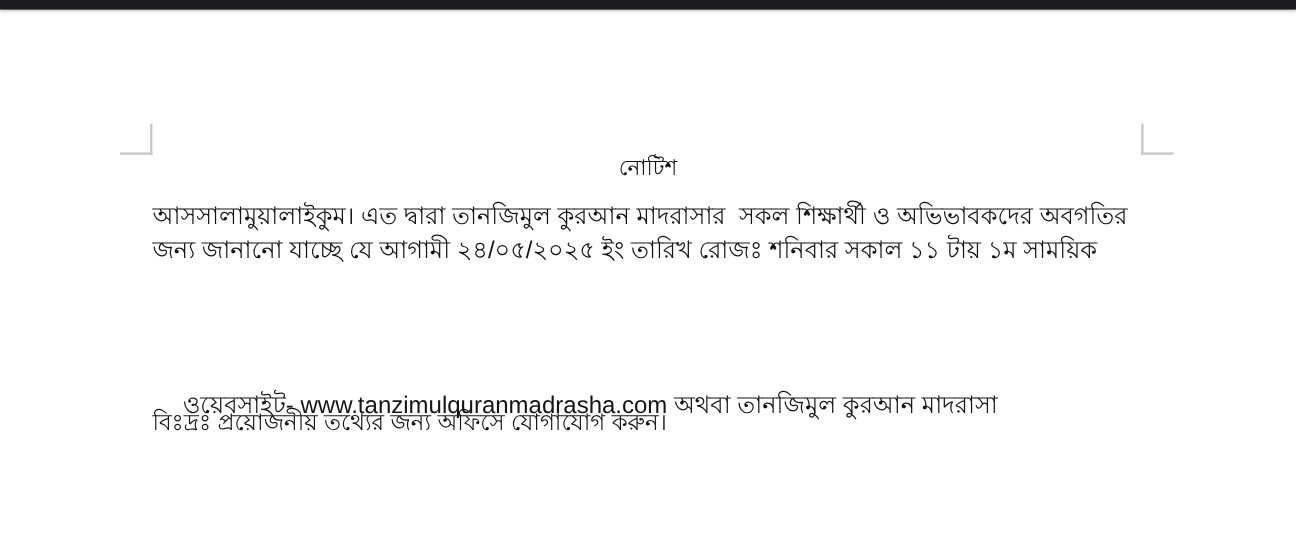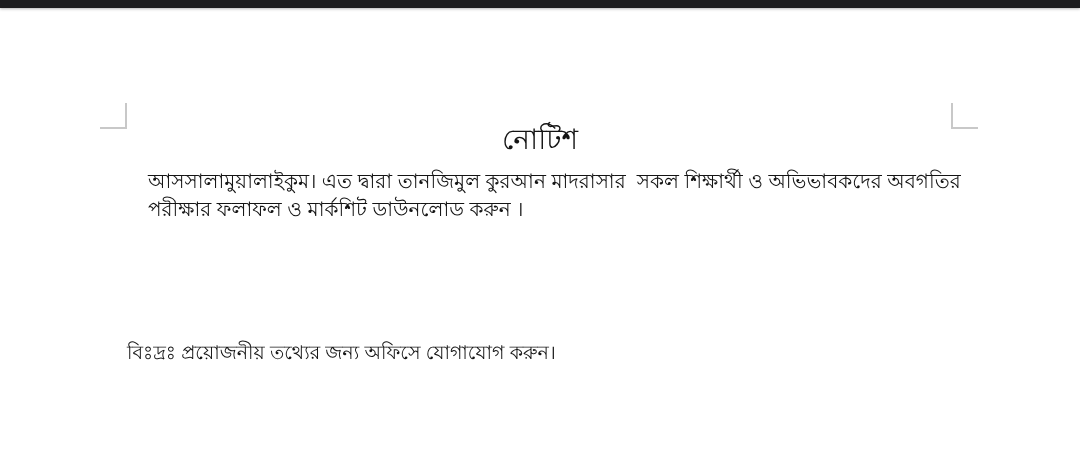--- a/index.html
+++ b/index.html
@@ -36,36 +36,35 @@
     left: 951px;
     border-left: 2px solid var(--color-crop-mark, #c8c8c8);
     border-bottom: 2px solid var(--color-crop-mark, #c8c8c8);
   }
   .notice-title {
     position: absolute;
     top: 126px;
     left: 0;
     width: 1080px;
     text-align: center;
-    font-size: 28px;
+    font-size: 18px;
     font-weight: 400;
     line-height: 28px;
     white-space: pre-wrap;
   }
   .para {
     position: absolute;
     top: 167px;
     left: 127px;
     width: 953px;
     font-size: 20px;
     line-height: 28px;
   }
   .line {
     white-space: pre;
-    margin-left: 21px;
   }
   .website-line {
     position: absolute;
     top: 296px;
     left: 130px;
     font-size: 20px;
     line-height: 28px;
     white-space: pre;
   }
   .note-line {
@@ -84,19 +83,22 @@
 
   <div class="top-bar"></div>
 
   <div class="crop-mark left"></div>
   <div class="crop-mark right"></div>
 
   <div class="notice-title">নোটিশ</div>
 
   <div class="para">
     <div class="line">আসসালামুয়ালাইকুম। এত দ্বারা তানজিমুল কুরআন মাদরাসার  সকল শিক্ষার্থী ও অভিভাবকদের অবগতির</div>
-    <div class="line">পরীক্ষার ফলাফল ও মার্কশিট ডাউনলোড করুন ।</div>
+    <div class="line">জন্য জানানো যাচ্ছে যে আগামী ২৪/০৫/২০২৫ ইং তারিখ রোজঃ শনিবার সকাল ১১ টায় ১ম সাময়িক</div>
   </div>
 
+  <div class="website-line">
+    <span>ওয়েবসাইট- </span><span>www.tanzimulquranmadrasha.com</span><span> অথবা তানজিমুল কুরআন মাদরাসা</span>
+  </div>
 
   <div class="note-line">বিঃদ্রঃ প্রয়োজনীয় তথ্যের জন্য অফিসে যোগাযোগ করুন।</div>
 
 </div>
 
 </body></html>

